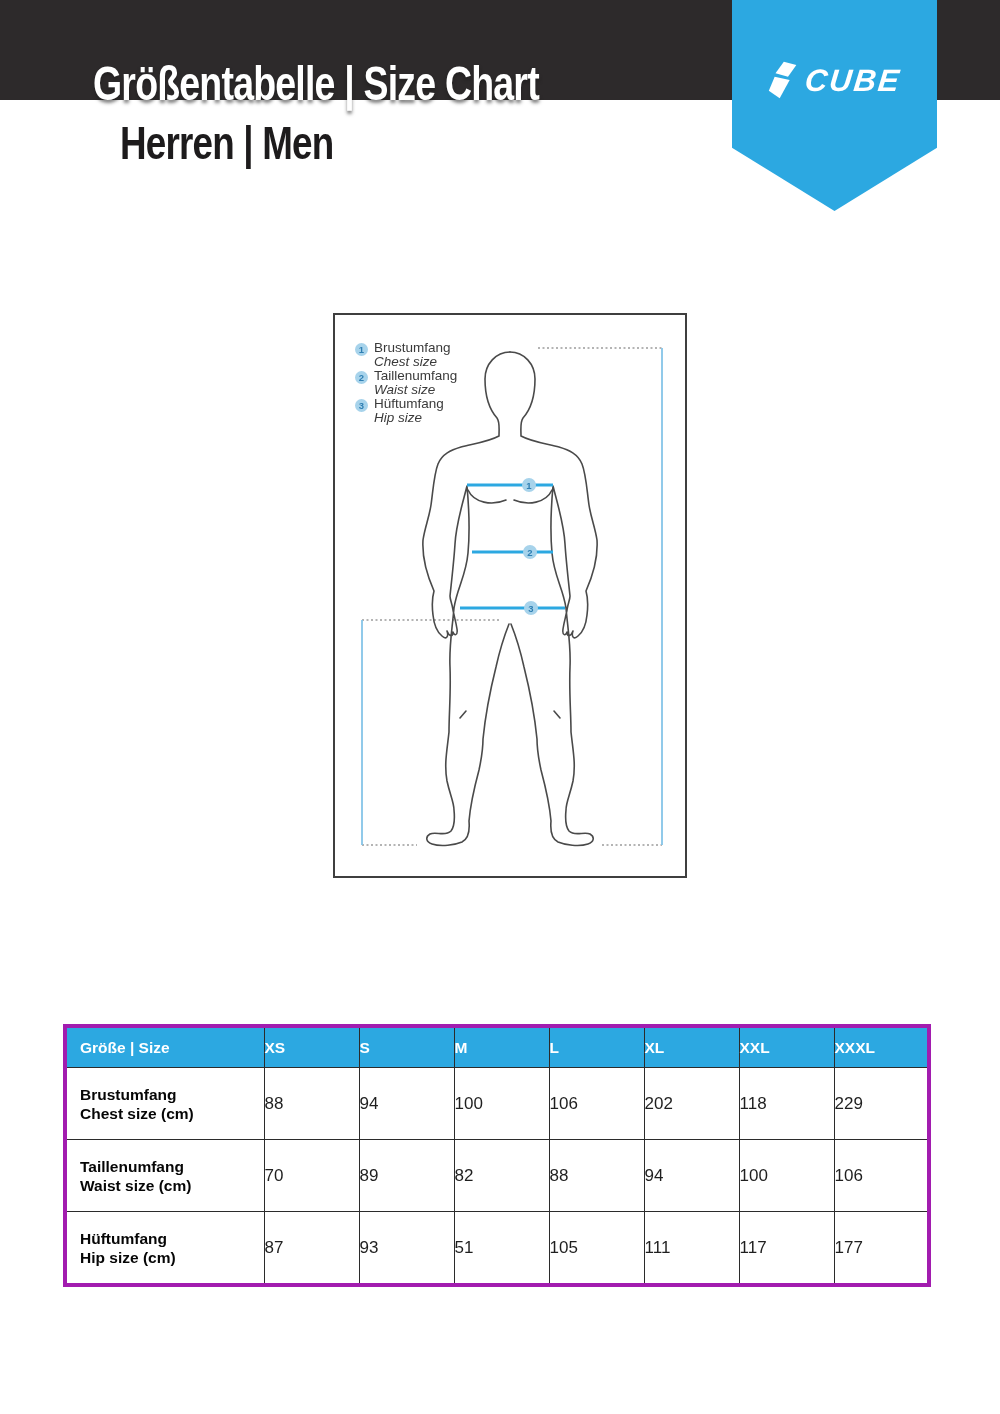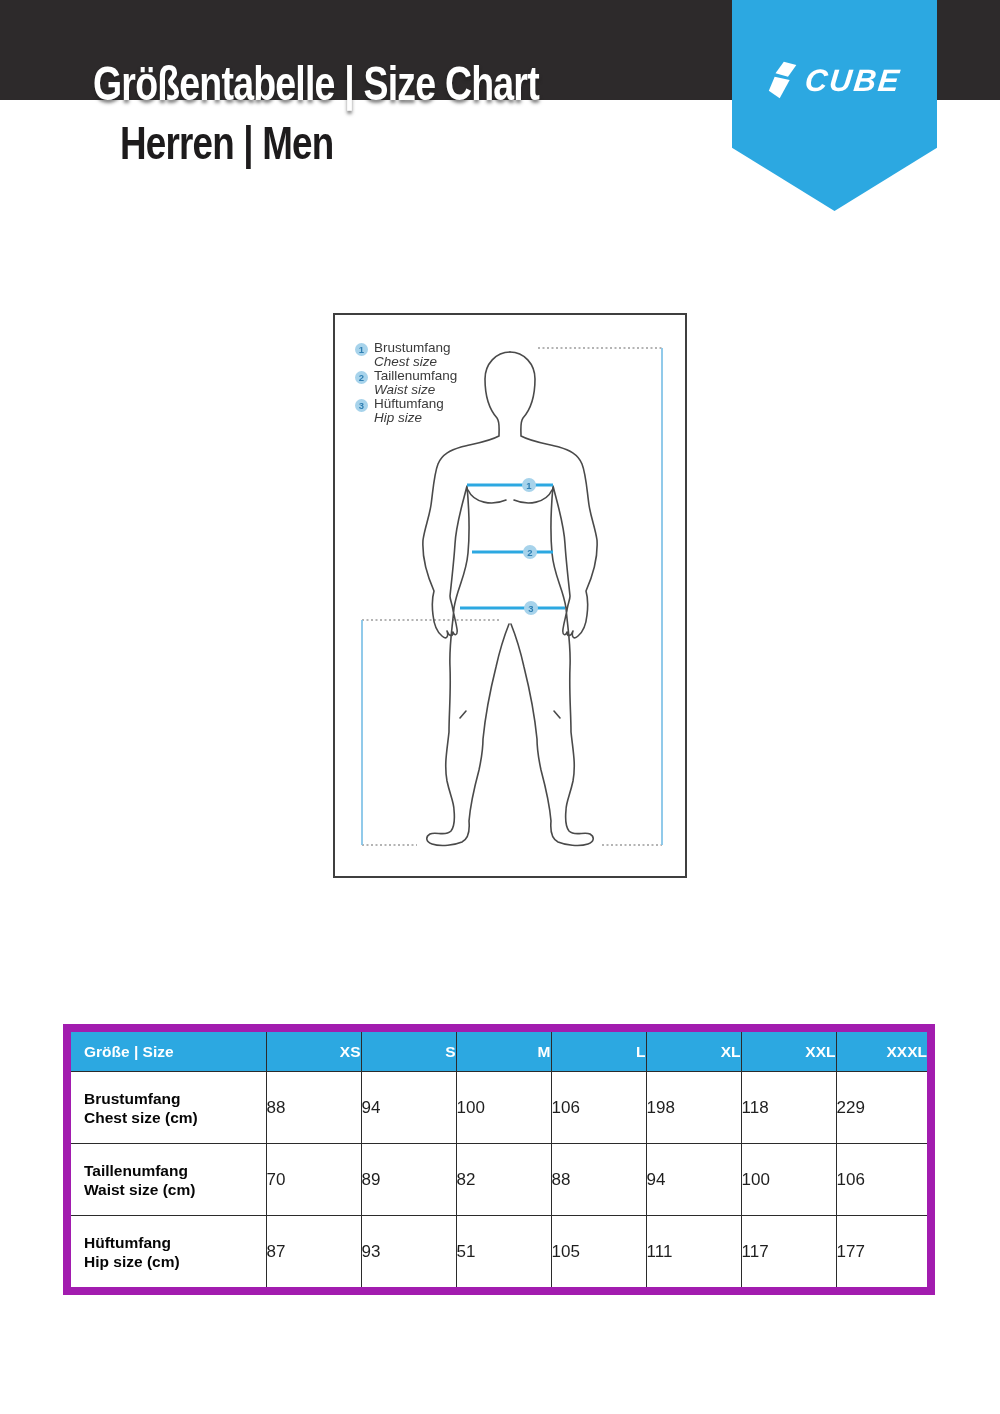--- a/index.html
+++ b/index.html
@@ -28,24 +28,24 @@
   .diagram svg{position:absolute;left:0;top:0;width:100%;height:100%;}
   .legend{position:absolute;left:20px;top:26px;z-index:2;}
   .legend-item{display:flex;align-items:flex-start;margin:0;}
   .lnum{flex:0 0 auto;width:13px;height:13px;margin-top:2px;border-radius:50%;background:#A7D3EB;
         color:#2F7FB3;font-size:9.5px;font-weight:bold;text-align:center;line-height:13px;}
   .ltext{margin-left:6px;font-size:13.5px;line-height:14px;color:#3a3a3a;}
   .ltext .l2{display:block;font-style:italic;}
 
   
   .size-table{position:absolute;left:63px;top:1024px;width:864px;border-collapse:collapse;
-              table-layout:fixed;border:8px solid #a21caf;}
+              table-layout:fixed;border:4px solid #a21caf;}
   .size-table th,.size-table td{border:1px solid #2b2b2b;padding:0;}
   .size-table thead th{height:39px;background:#2CA8E1;color:#ffffff;font-size:15.5px;
-              font-weight:bold;text-align:right;}
+              font-weight:bold;text-align:left;}
   .size-table thead th.th-label{text-align:left;padding-left:13px;}
   .size-table tbody td{height:71px;font-size:17px;color:#1f1f1f;text-align:left;
               font-weight:normal;}
   .size-table tbody td.row-label{text-align:left;padding-left:13px;font-size:15.5px;
               font-weight:bold;color:#060606;line-height:19px;}
   .row-label span{display:block;}
 </style>
 </head>
 <body>
 
@@ -186,21 +186,21 @@
     <tbody>
       <tr>
         <td class="row-label">
           <span>Brustumfang</span>
           <span>Chest size (cm)</span>
         </td>
         <td>88</td>
         <td>94</td>
         <td>100</td>
         <td>106</td>
-        <td>198</td>
+        <td>202</td>
         <td>118</td>
         <td>229</td>
       </tr>
       <tr>
         <td class="row-label">
           <span>Taillenumfang</span>
           <span>Waist size (cm)</span>
         </td>
         <td>70</td>
         <td>89</td>

